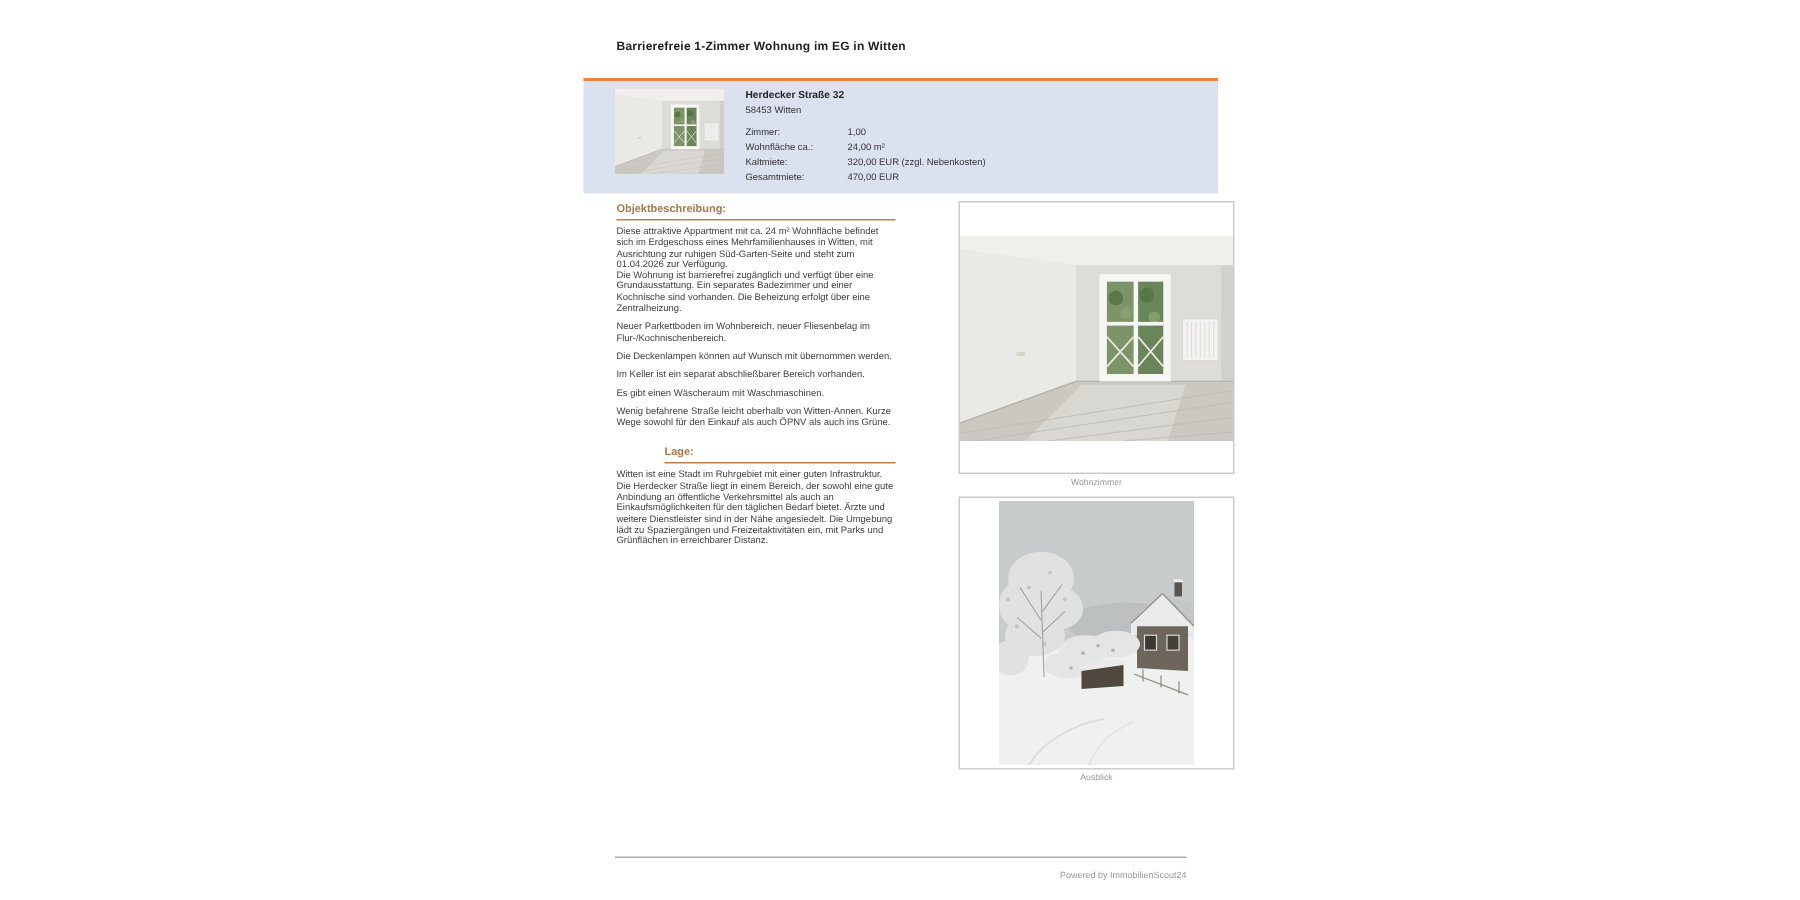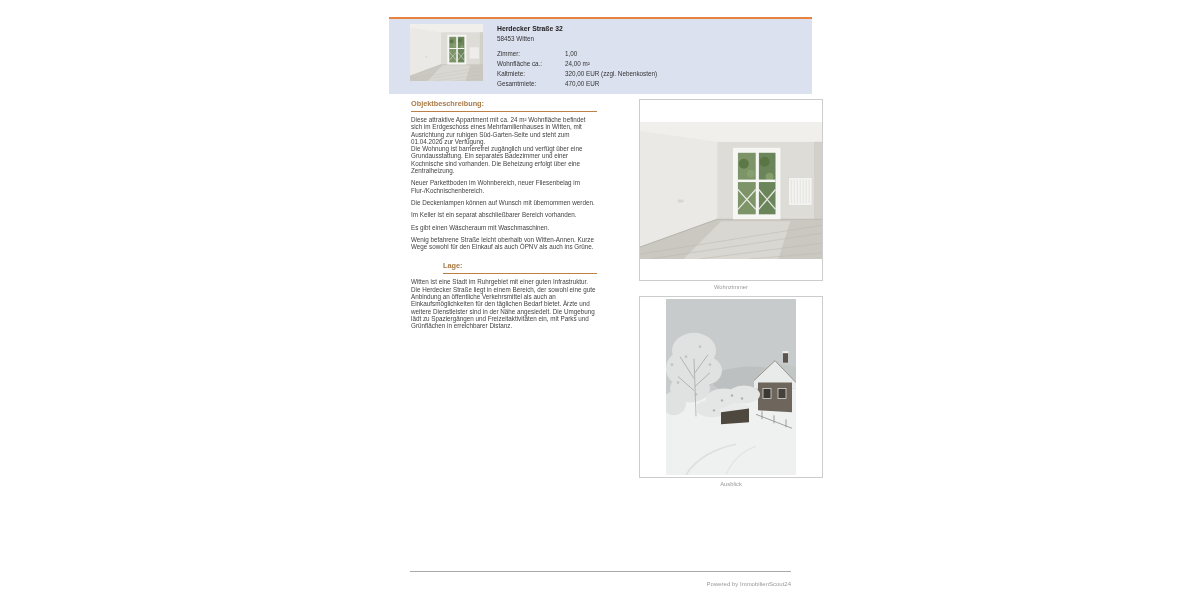--- a/index.html
+++ b/index.html
@@ -157,20 +157,21 @@
       <line x1="108" y1="117" x2="108" y2="125" stroke="#8a8a86" stroke-width="0.8"></line>
       <line x1="120" y1="121" x2="120" y2="129" stroke="#8a8a86" stroke-width="0.8"></line>
       <path d="M20,177 C30,160 50,150 70,146" stroke="#dcdfdf" stroke-width="1.5" fill="none"></path>
       <path d="M60,177 C65,164 75,154 90,148" stroke="#e2e5e5" stroke-width="1.2" fill="none"></path>
     </symbol>
   </defs>
 </svg>
 
 <div class="page">
 
+  <div class="title">Barrierefreie 1-Zimmer Wohnung im EG in Witten</div>
 
   <div class="rule-orange"></div>
 
   <div class="header-box">
     <div class="thumb">
       <svg viewBox="0 0 184 138" preserveAspectRatio="none">
           <use href="#room-photo"></use>
         </svg>
     </div>
     <div class="header-info">

